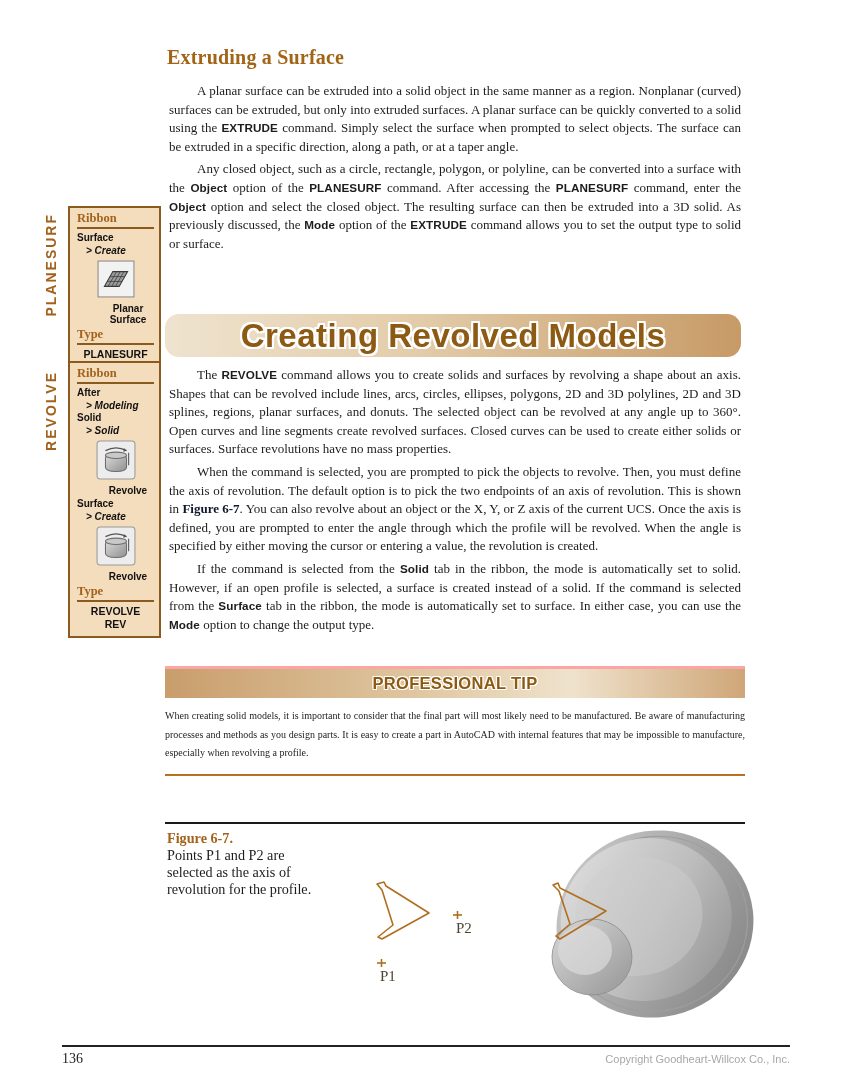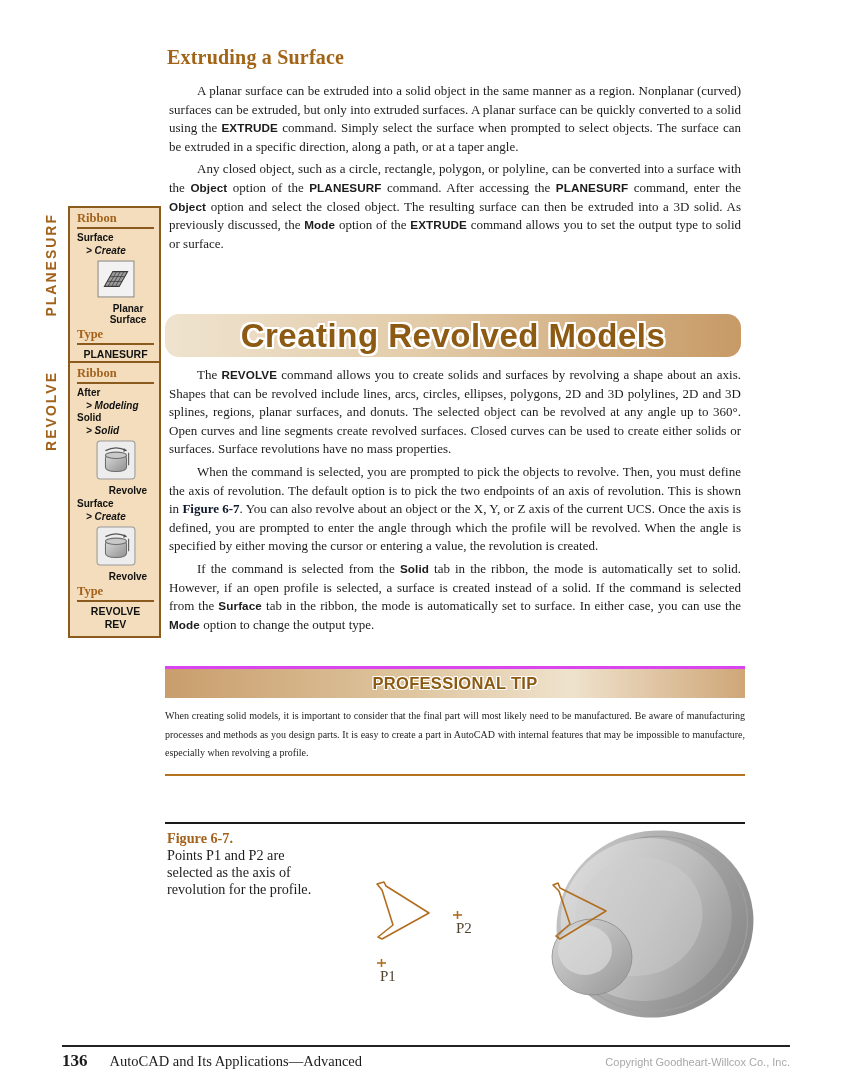--- a/index.html
+++ b/index.html
@@ -34,21 +34,21 @@
   .banner-title{
     font-family:"Liberation Sans","DejaVu Sans",sans-serif;
     font-weight:700;font-size:33px;color:#8d5a13;letter-spacing:.5px;
     text-shadow:-2px -2px 0 #fff,2px -2px 0 #fff,-2px 2px 0 #fff,2px 2px 0 #fff,
                 -2px 0 0 #fff,2px 0 0 #fff,0 -2px 0 #fff,0 2px 0 #fff;
     white-space:nowrap;
   }
   
   .tipbox{
     position:absolute;left:0;top:666px;width:580px;
-    border-top:3px solid #d946ef;border-bottom:2px solid #b5731f;
+    border-top:3px solid #fca5a5;border-bottom:2px solid #b5731f;
     padding-bottom:11px;
   }
   .tip-banner{
     height:29px;display:flex;align-items:center;justify-content:center;
     background:linear-gradient(90deg,#c99d6c 0%,#ddc39c 40%,#efe2cc 70%,#cfa678 100%);
   }
   .tip-title{
     font-family:"Liberation Sans","DejaVu Sans",sans-serif;
     font-weight:700;font-size:16.5px;color:#8d5a13;letter-spacing:.3px;
     text-shadow:-1px -1px 0 #fff,1px -1px 0 #fff,-1px 1px 0 #fff,1px 1px 0 #fff;
@@ -88,21 +88,21 @@
   .cmdbox .nav.sub{padding-left:9px;font-style:italic;}
   .cmdbox .iconwrap{text-align:center;margin:3px 0 1px 0;}
   .cmdbox .icon-caption{font-size:10px;font-weight:700;text-align:center;color:#111;margin-bottom:2px;margin-left:25px;}
   .cmdbox .type-value{font-size:10.5px;font-weight:700;text-align:center;color:#111;line-height:13px;}
   
   .footer{
     position:absolute;left:62px;top:1045px;width:728px;
     border-top:2px solid #222;padding-top:4px;
     display:flex;align-items:baseline;
   }
-  .footer-page{font-weight:700;font-size:17px;}
+  .footer-page{font-weight:400;font-size:14px;}
   .footer-title{font-size:14.5px;margin-left:22px;}
   .footer-copy{
     flex:1;text-align:right;
     font-family:"Liberation Sans","DejaVu Sans",sans-serif;
     font-size:11px;color:#a8a8a8;
   }
 </style>
 </head>
 <body>
 
@@ -257,17 +257,16 @@
           <ellipse cx="62" cy="133" rx="40" ry="38" fill="url(#hubG)" stroke="#8a8a8a" stroke-width="0.8"></ellipse>
           <ellipse cx="55" cy="126" rx="27" ry="25" fill="#dcdcdc" opacity="0.7"></ellipse>
           <path d="M23,61 L28,59 L30,64 L76,87 L30,115 L26,112 L40,100 L29,67 Z" fill="none" stroke="#b06e1e" stroke-width="1.6" stroke-linejoin="round"></path>
         </svg>
       </div>
     </div>
   </div>
 
   <div class="footer">
     <span class="footer-page">136</span>
-    <span class="footer-title">AutoCAD and Its Applications—Advanced</span>
     <span class="footer-copy">Copyright Goodheart-Willcox Co., Inc.</span>
   </div>
 
 </div>
 
 </body></html>

